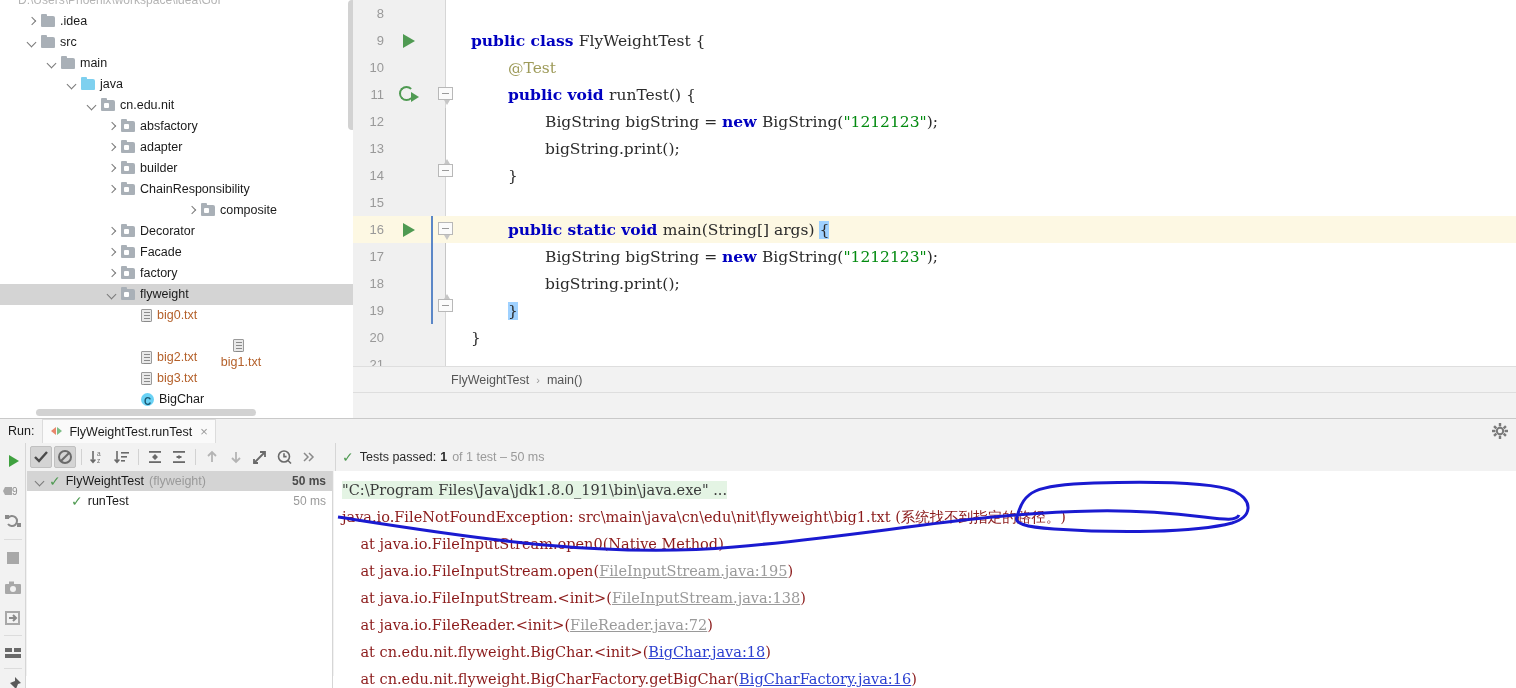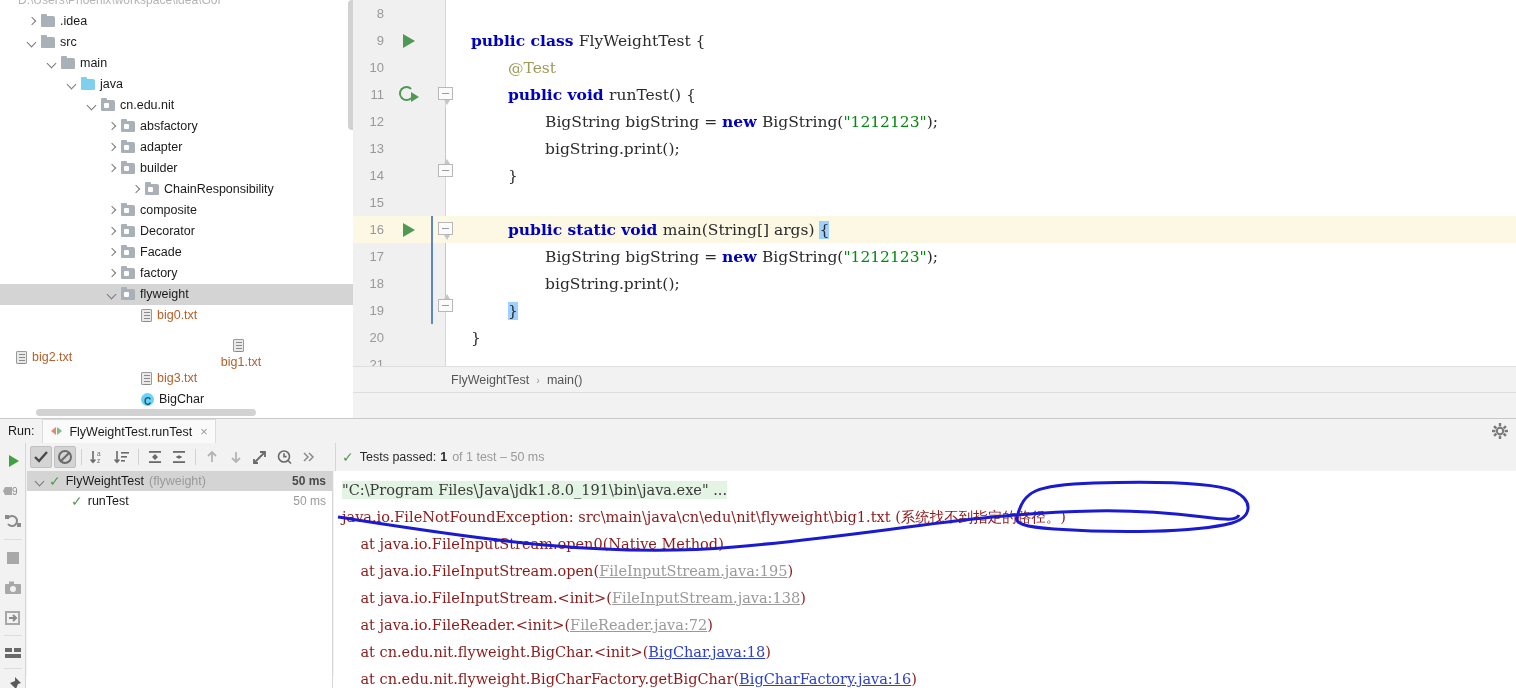--- a/index.html
+++ b/index.html
@@ -304,26 +304,26 @@
           <div class="tree-row" style="padding-left: 105px;">
             <span class="twisty collapsed"></span>
             <span class="ic ic-folder pkg"></span>
             <span class="node-label">adapter</span>
           </div>
           <div class="tree-row" style="padding-left: 105px;">
             <span class="twisty collapsed"></span>
             <span class="ic ic-folder pkg"></span>
             <span class="node-label">builder</span>
           </div>
-          <div class="tree-row" style="padding-left: 105px; margin-left: 24px;">
+          <div class="tree-row" style="padding-left: 105px;">
             <span class="twisty collapsed"></span>
             <span class="ic ic-folder pkg"></span>
             <span class="node-label">ChainResponsibility</span>
           </div>
-          <div class="tree-row" style="padding-left: 105px;">
+          <div class="tree-row" style="padding-left: 105px; justify-content: center;">
             <span class="twisty collapsed"></span>
             <span class="ic ic-folder pkg"></span>
             <span class="node-label">composite</span>
           </div>
           <div class="tree-row" style="padding-left: 105px;">
             <span class="twisty collapsed"></span>
             <span class="ic ic-folder pkg"></span>
             <span class="node-label">Decorator</span>
           </div>
           <div class="tree-row" style="padding-left: 105px;">
@@ -344,21 +344,21 @@
           <div class="tree-row" style="padding-left: 125px;">
             <span class="twisty "></span>
             <span class="ic ic-txt"></span>
             <span class="node-label file">big0.txt</span>
           </div>
           <div class="tree-row" style="padding-left: 125px; flex-direction: column;">
             <span class="twisty "></span>
             <span class="ic ic-txt"></span>
             <span class="node-label file">big1.txt</span>
           </div>
-          <div class="tree-row" style="">
+          <div class="tree-row" style="padding-left: 125px;">
             <span class="twisty "></span>
             <span class="ic ic-txt"></span>
             <span class="node-label file">big2.txt</span>
           </div>
           <div class="tree-row" style="padding-left: 125px;">
             <span class="twisty "></span>
             <span class="ic ic-txt"></span>
             <span class="node-label file">big3.txt</span>
           </div>
           <div class="tree-row" style="padding-left: 125px;">

